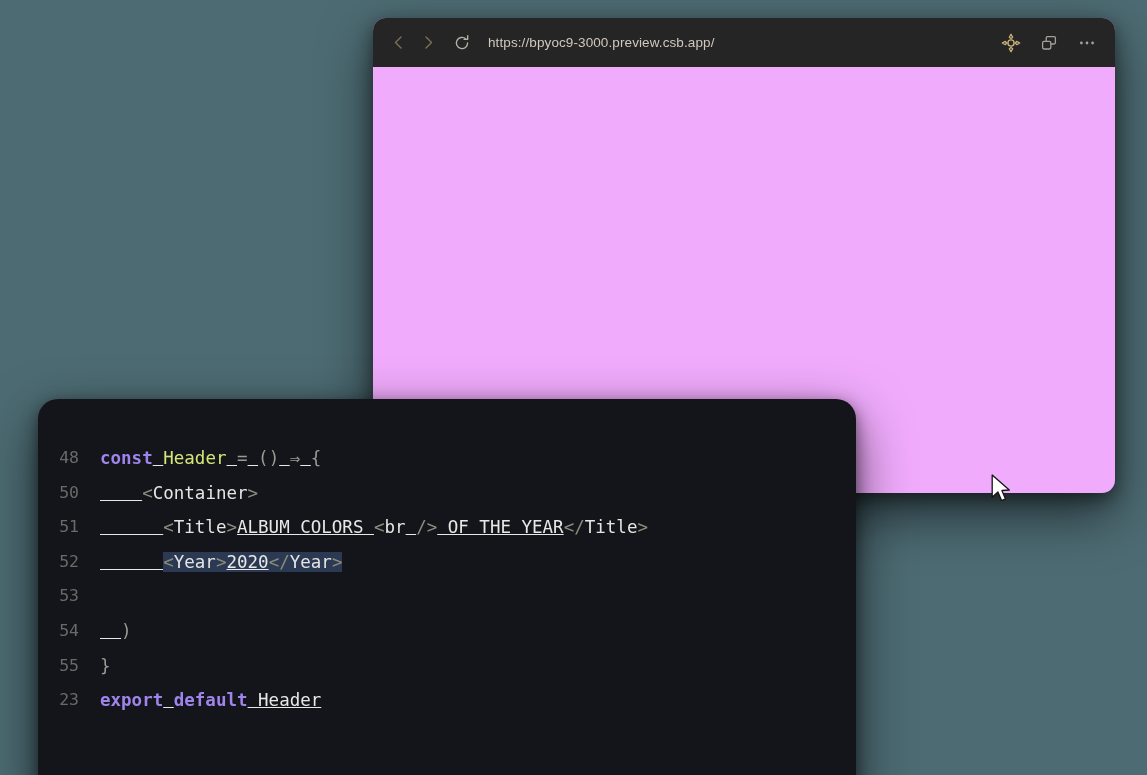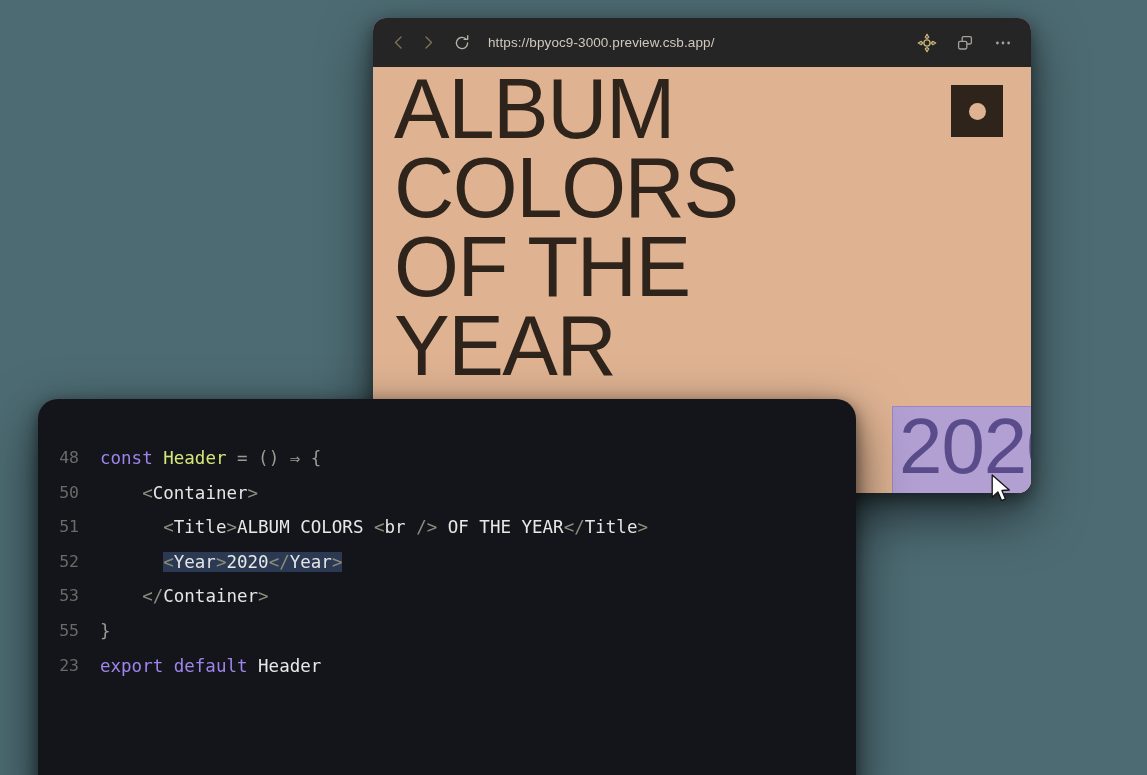--- a/index.html
+++ b/index.html
@@ -13,21 +13,21 @@
     font-family: "Liberation Sans", sans-serif;
     overflow: hidden;
     position: relative;
   }
 
   
   #browser-window {
     position: absolute;
     left: 373px;
     top: 18px;
-    width: 658px;
+    width: 742px;
     height: 475px;
     border-radius: 13px;
     background: #f0abfc;
     box-shadow: 0 22px 52px rgba(0,0,0,0.55),
                 0 6px 18px rgba(0,0,0,0.45);
     overflow: hidden;
   }
 
   #browser-toolbar {
     height: 49px;
@@ -163,23 +163,23 @@
     text-align: right;
     color: #6a6a6a;
     padding-right: 21px;
     box-sizing: border-box;
     font-size: 16.5px;
     user-select: none;
   }
   .code-text { white-space: pre; }
 
   
-  .t-kw   { color: #9f84ec; }   
+  .t-kw   { color: #9f84ec; font-weight: bold; }   
   .t-fn   { color: #d7e67a; }   
-  .t-plain{ color: #e8e8e8; }   
+  .t-plain{ color: #e8e8e8; text-decoration: underline; }   
   .t-punc { color: #9b9b93; }   
   .t-tag  { color: #e5e5e5; }   
   .t-brk  { color: #8c8c7e; }   
   .t-sel  { background: #2b3a52; }
 
   
   #mouse-cursor {
     position: absolute;
     left: 991px;
     top: 474px;
@@ -239,43 +239,30 @@
         <svg width="20" height="20" viewBox="0 0 20 20">
           <circle cx="4.4" cy="10" r="1.4" fill="#a5a19a"></circle>
           <circle cx="10" cy="10" r="1.4" fill="#a5a19a"></circle>
           <circle cx="15.6" cy="10" r="1.4" fill="#a5a19a"></circle>
         </svg>
       </div>
 
     </div>
   </div>
 
-  <div id="page-content">
-
-    <div id="album-title">ALBUM
-COLORS
-OF THE
-YEAR</div>
-
-    <div id="vinyl-badge">
-      <div id="vinyl-hole"></div>
-    </div>
-
-    <div id="year-display">2020</div>
-
-  </div>
 </div>
 
 <div id="code-panel">
   <div id="code-lines">
       <div class="code-line"><span class="ln">48</span><span class="code-text"><span class="t-kw">const</span><span class="t-plain"> </span><span class="t-fn">Header</span><span class="t-plain"> </span><span class="t-punc">=</span><span class="t-plain"> </span><span class="t-punc">()</span><span class="t-plain"> </span><span class="t-punc">⇒</span><span class="t-plain"> </span><span class="t-punc">{</span></span></div>
       <div class="code-line"><span class="ln">50</span><span class="code-text"><span class="t-plain">    </span><span class="t-brk">&lt;</span><span class="t-tag">Container</span><span class="t-brk">&gt;</span></span></div>
       <div class="code-line"><span class="ln">51</span><span class="code-text"><span class="t-plain">      </span><span class="t-brk">&lt;</span><span class="t-tag">Title</span><span class="t-brk">&gt;</span><span class="t-plain">ALBUM COLORS </span><span class="t-brk">&lt;</span><span class="t-tag">br</span><span class="t-plain"> </span><span class="t-brk">/&gt;</span><span class="t-plain"> OF THE YEAR</span><span class="t-brk">&lt;</span><span class="t-brk">/</span><span class="t-tag">Title</span><span class="t-brk">&gt;</span></span></div>
       <div class="code-line"><span class="ln">52</span><span class="code-text"><span class="t-plain">      </span><span class="t-brk t-sel">&lt;</span><span class="t-tag t-sel">Year</span><span class="t-brk t-sel">&gt;</span><span class="t-plain t-sel">2020</span><span class="t-brk t-sel">&lt;</span><span class="t-brk t-sel">/</span><span class="t-tag t-sel">Year</span><span class="t-brk t-sel">&gt;</span></span></div>
-      <div class="code-line"><span class="ln">53</span><span class="code-text"><span class="t-plain">    </span><span class="t-brk">&lt;</span><span class="t-brk">/</span><span class="t-tag">Container</span><span class="t-brk">&gt;</span></span></div>
+      <div class="code-line"><span class="ln">53</span></div>
+      <div class="code-line"><span class="ln">54</span><span class="code-text"><span class="t-plain">  </span><span class="t-punc">)</span></span></div>
       <div class="code-line"><span class="ln">55</span><span class="code-text"><span class="t-punc">}</span></span></div>
       <div class="code-line"><span class="ln">23</span><span class="code-text"><span class="t-kw">export</span><span class="t-plain"> </span><span class="t-kw">default</span><span class="t-plain"> </span><span class="t-plain">Header</span></span></div>
     </div>
 </div>
 
 <svg id="mouse-cursor" viewBox="0 0 22 32">
   <path d="M1.2 1 L1.2 23.2 L6.9 17.9 L10.6 26.6 L14.5 24.9 L10.9 16.5 L18.3 16 Z" fill="#ffffff" stroke="#141414" stroke-width="1.3" stroke-linejoin="round"></path>
 </svg>
 
 </body></html>

